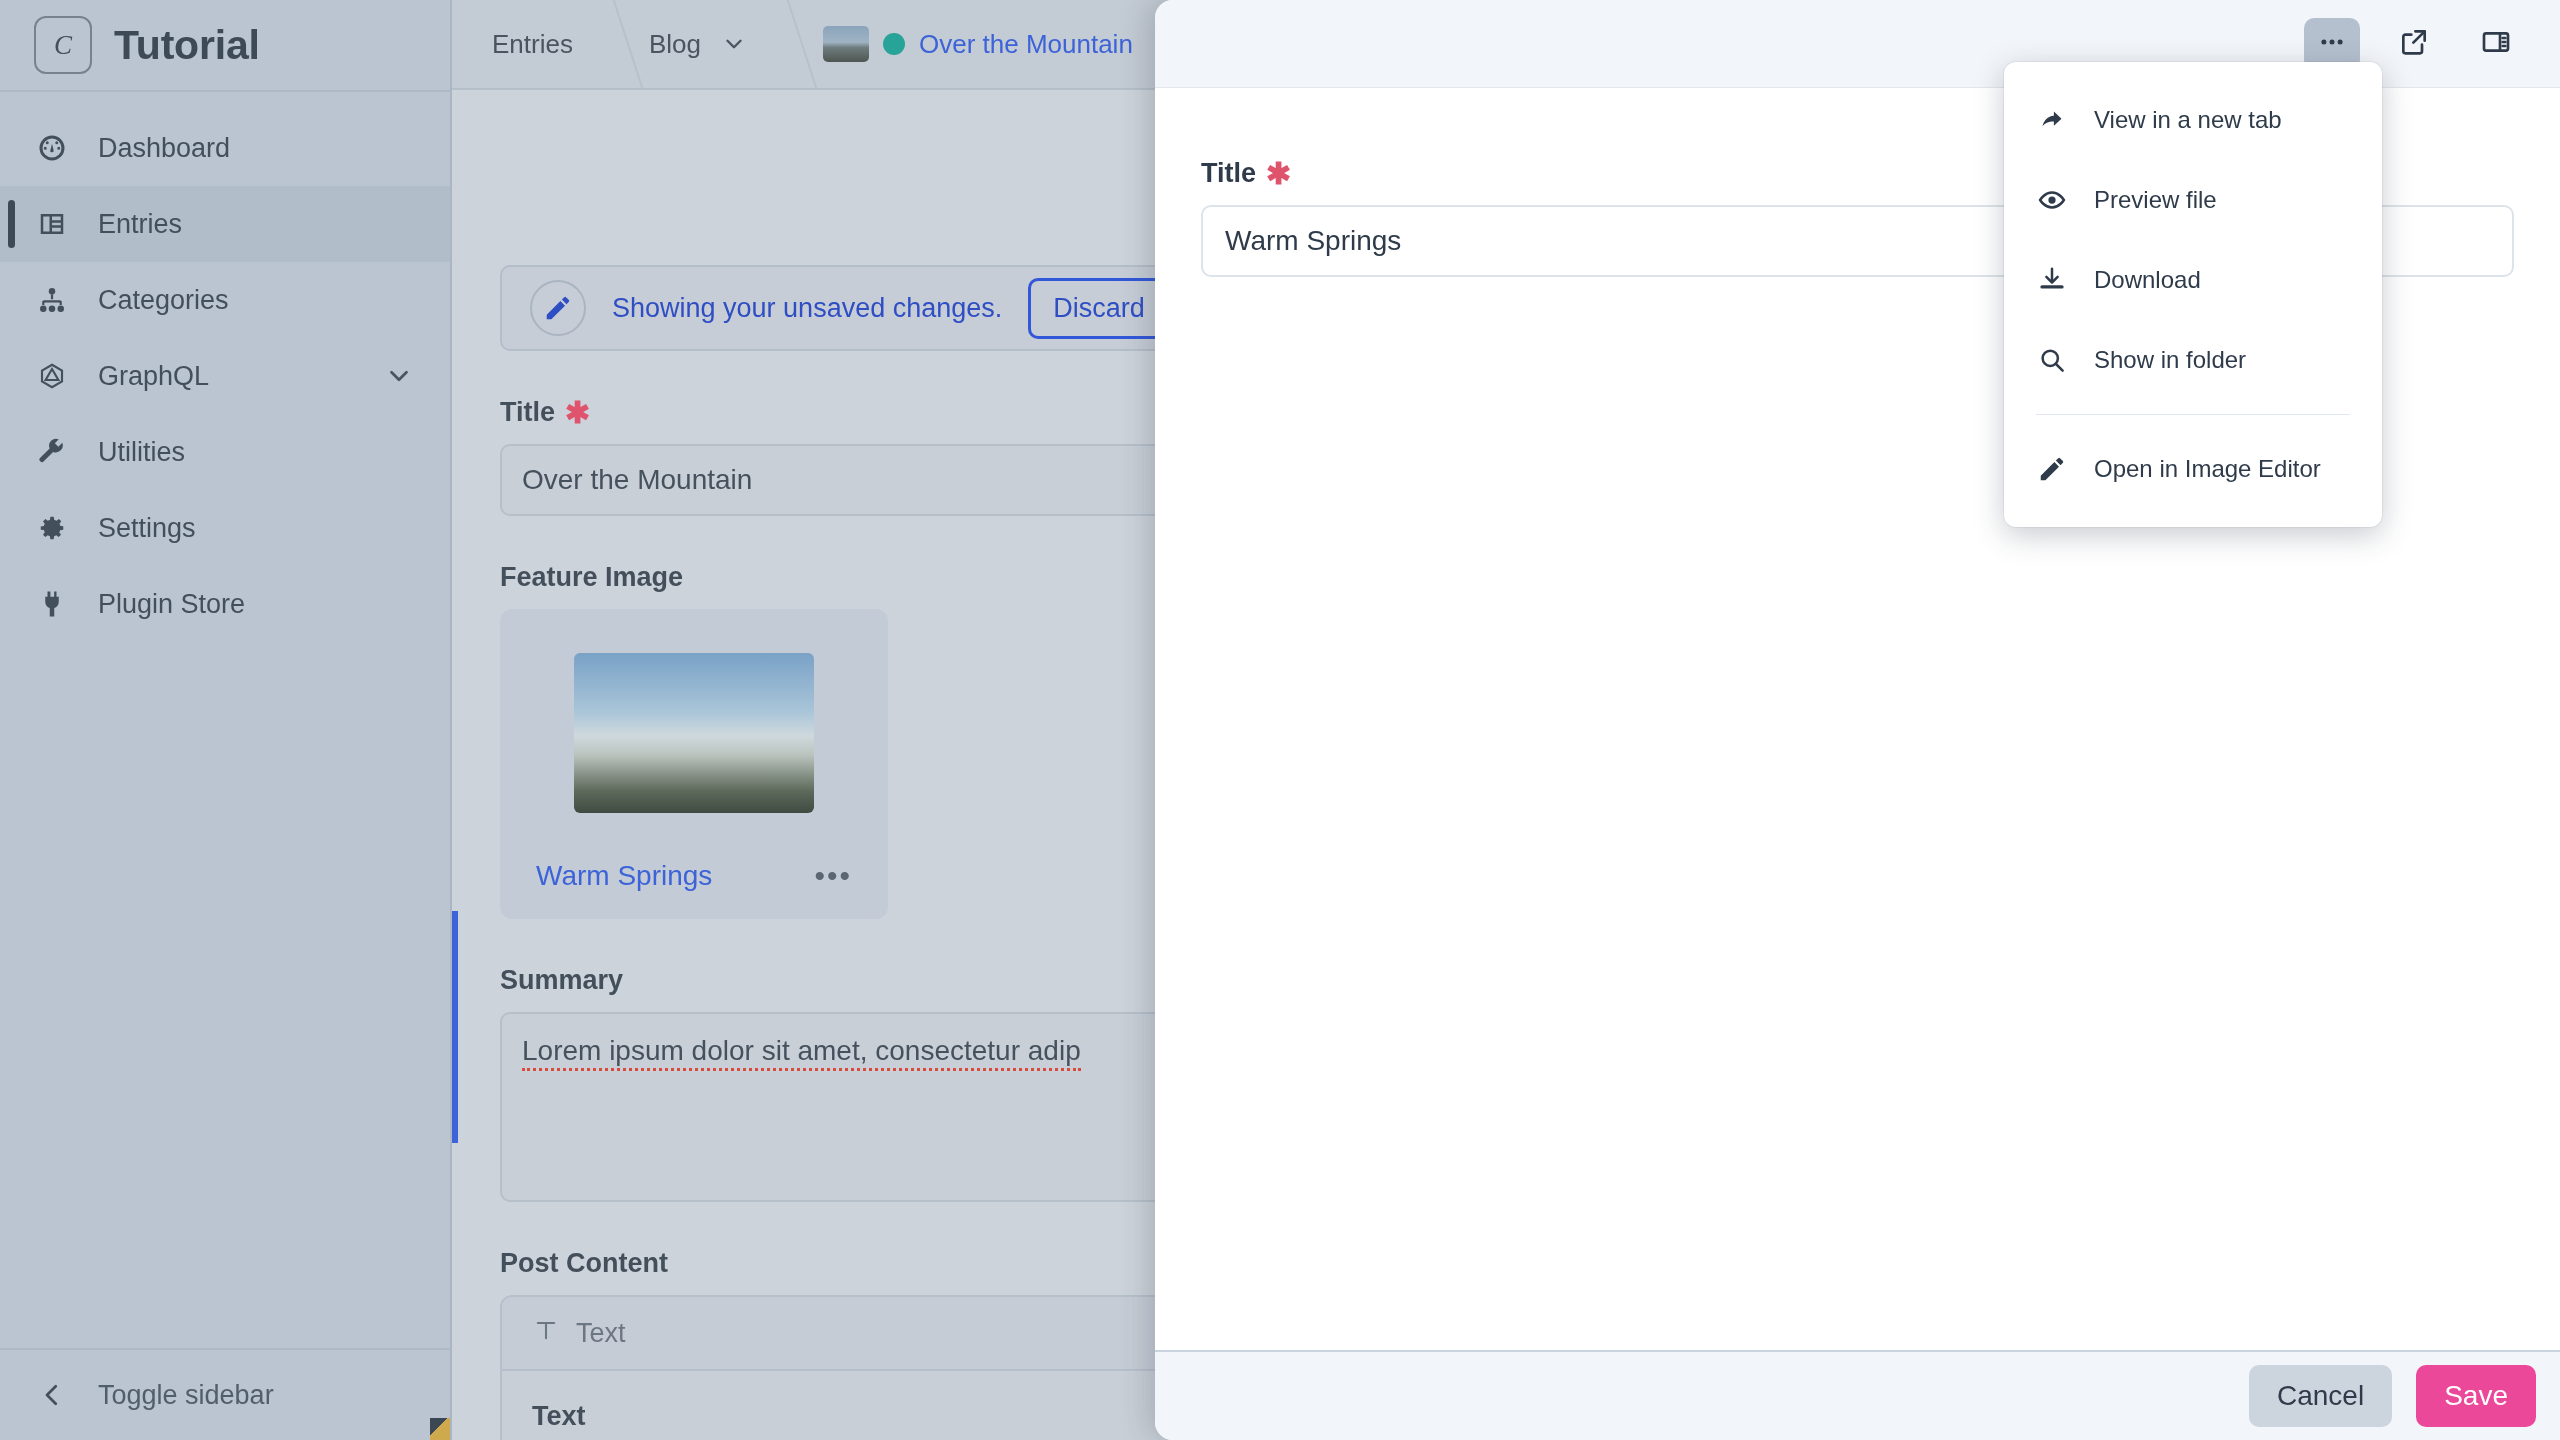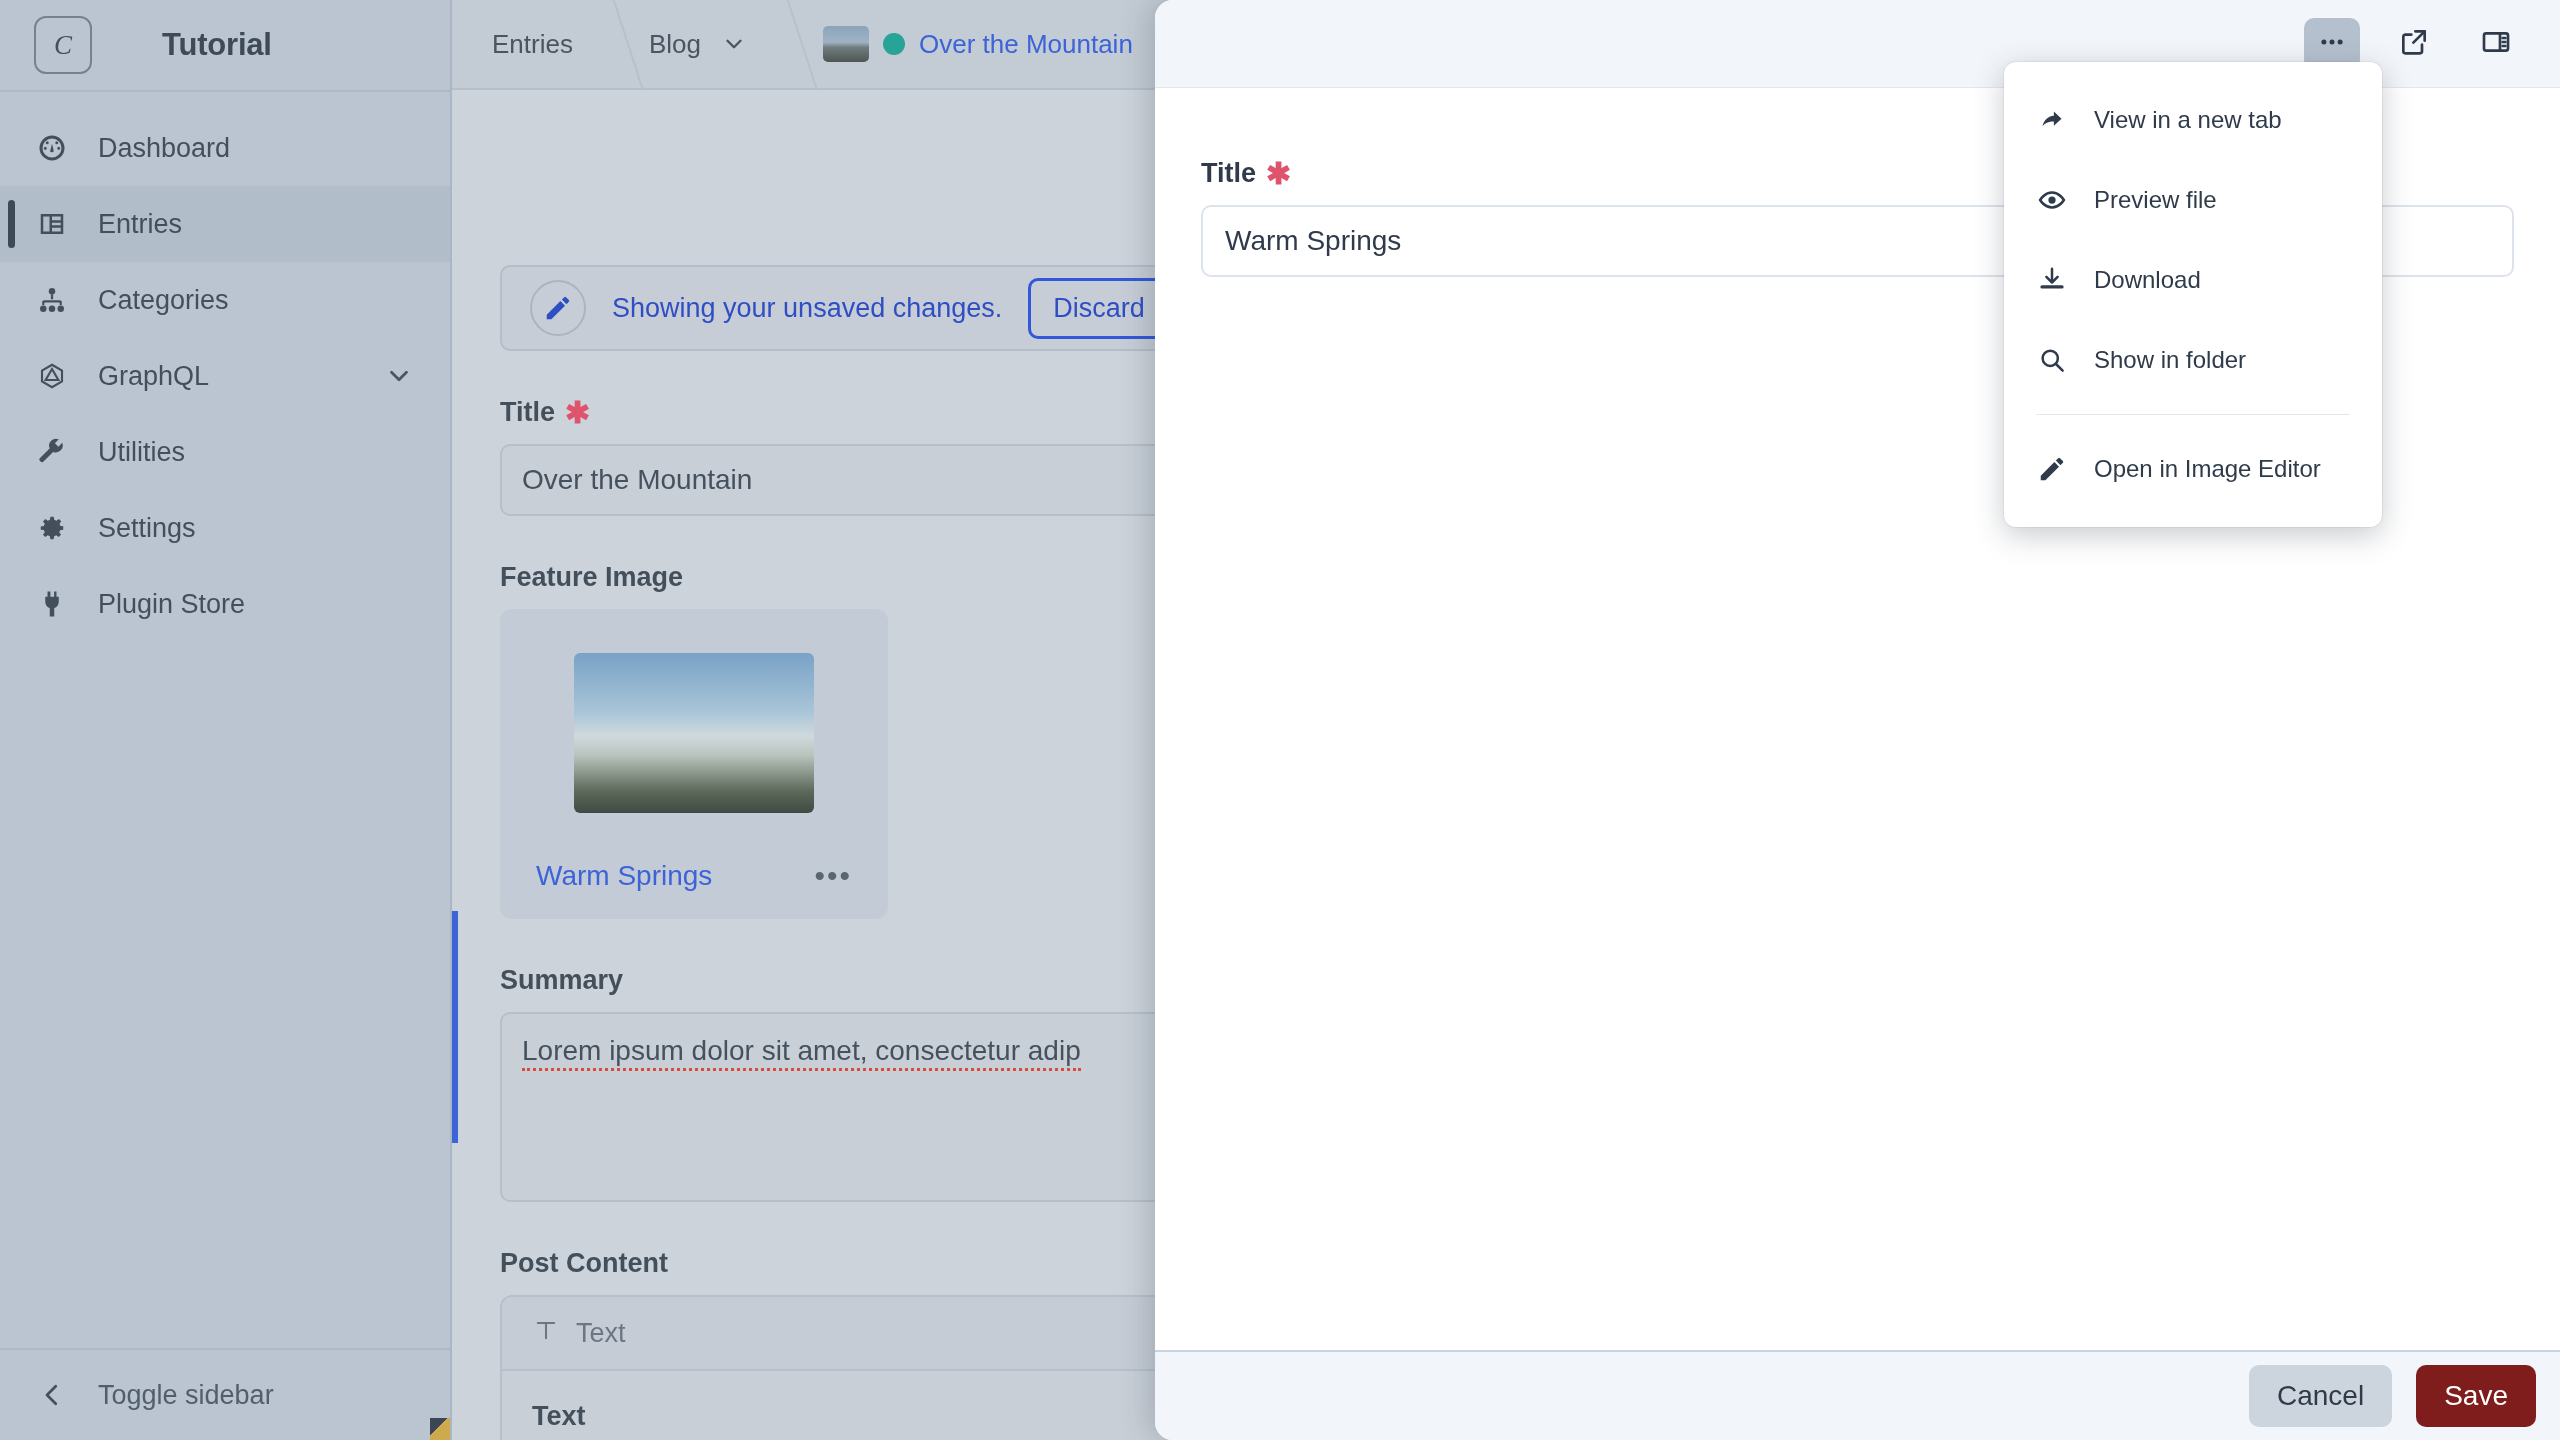--- a/index.html
+++ b/index.html
@@ -35,23 +35,22 @@
   .logo-badge {
     width: 58px; height: 58px;
     border: 2px solid #76838f;
     border-radius: 12px;
     display: flex; align-items: center; justify-content: center;
     color: #434f5b; font-size: 27px;
     font-family: "Liberation Serif", serif;
     font-style: italic;
   }
   .site-name {
-    font-size: 31px; font-weight: bold; color: #3f4a57;
+    font-size: 41px; font-weight: bold; color: #3f4a57;
     letter-spacing: -0.2px;
-    margin-left: 48px;
   }
   .nav { padding-top: 18px; flex: 1 1 auto; }
   .nav-item {
     position: relative;
     display: flex; align-items: center;
     gap: 30px;
     height: 76px;
     padding: 0 36px;
     color: #434f5b;
     font-size: 27px;
@@ -285,21 +284,21 @@
     flex: 0 0 90px;
   }
   .btn {
     font-family: inherit;
     border:none; border-radius: 10px;
     font-size: 28px;
     padding: 15px 28px;
     cursor: pointer;
   }
   .btn-cancel { background: #ccd4de; color: #2f3b4a; }
-  .btn-save { background: #7f1d1d; color: #ffffff; }
+  .btn-save { background: #ec4899; color: #ffffff; }
 
   
   .menu {
     position: absolute;
     left: 2004px; top: 62px;
     width: 378px;
     background:#fff;
     border-radius: 12px;
     box-shadow: 0 8px 30px rgba(40,50,65,0.26), 0 0 0 1px rgba(40,50,65,0.06);
     padding: 18px 0;

